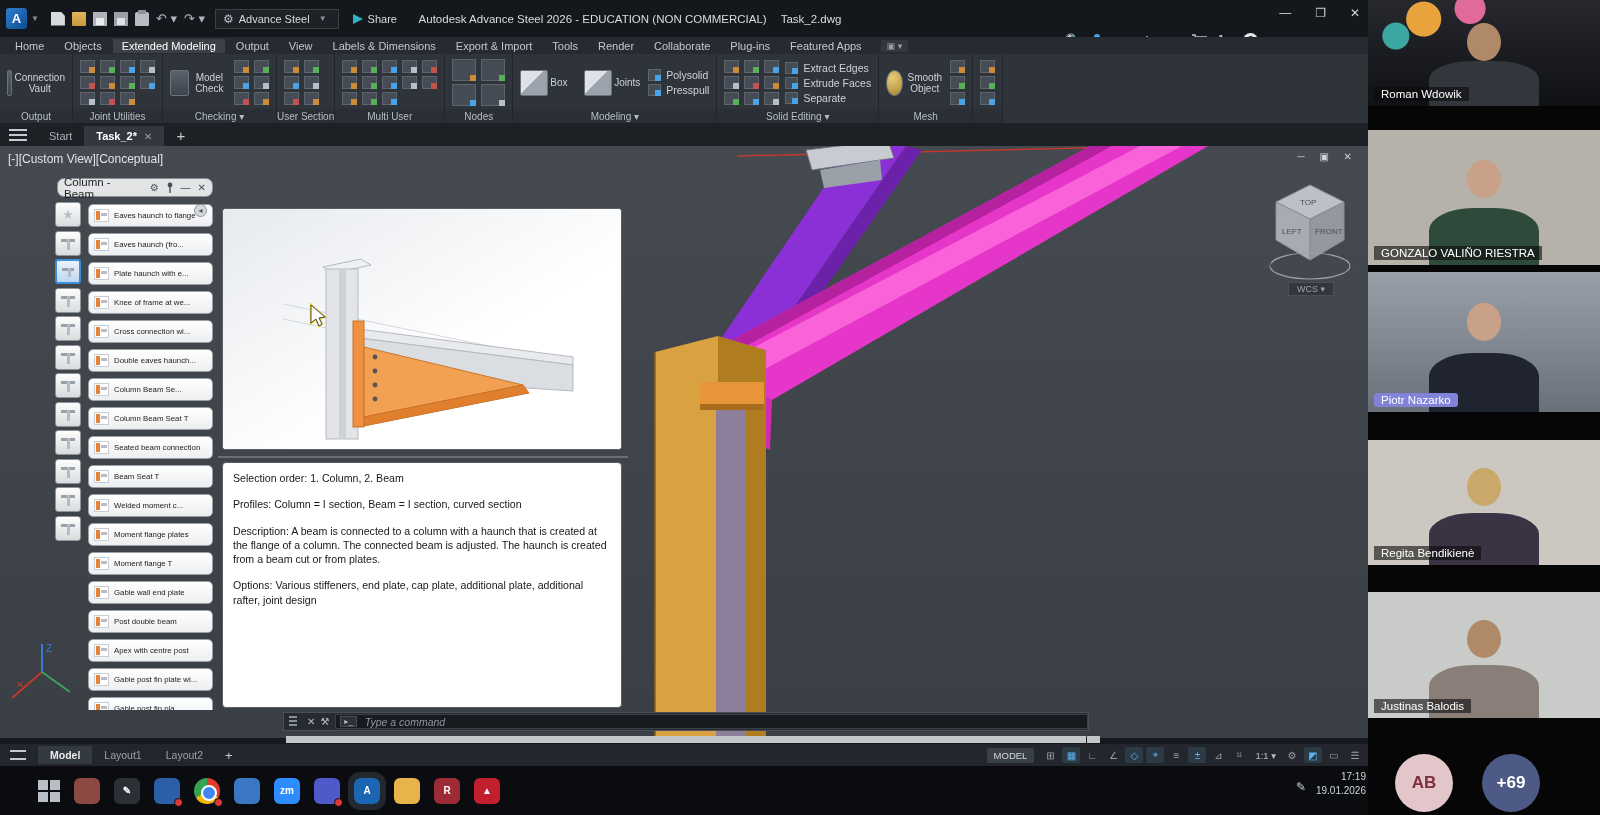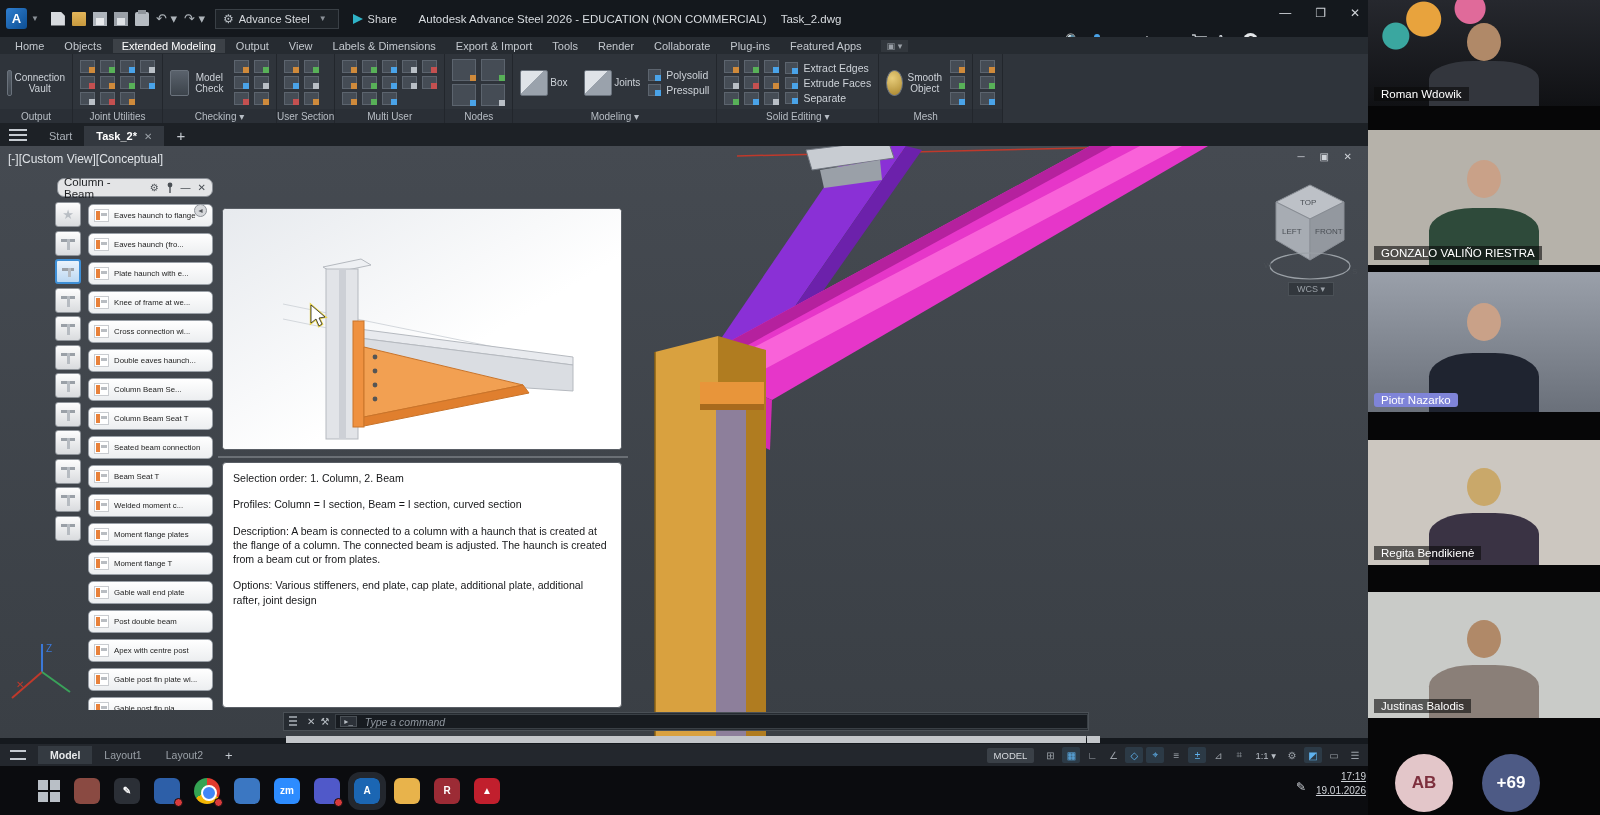--- a/index.html
+++ b/index.html
@@ -168,21 +168,21 @@
     color:#fff; font-size:10px; font-weight:bold; position:relative; }
   .tb-app.active-app { outline:6px solid #23272e; outline-offset:0; }
   .tb-badge { position:absolute; right:-3px; bottom:-3px; width:9px; height:9px; border-radius:50%;
     background:#d83b3b; border:1px solid #0b0c0f; }
   .winlogo { width:22px; height:22px; display:grid; grid-template-columns:10px 10px; grid-template-rows:10px 10px; gap:2px; }
   .winlogo span { background:#b9bfc6; }
   .chrome-ico { width:26px; height:26px; border-radius:50%;
     background:conic-gradient(#e23b2e 0 33%,#f3b605 33% 66%,#34a353 66% 100%); position:relative; }
   .chrome-ico::after { content:""; position:absolute; left:7px; top:7px; width:12px; height:12px;
     border-radius:50%; background:#4286f5; border:2px solid #fff; }
-  #tb-clock { position:absolute; right:2px; top:4px; text-align:right; color:#cfd3d8; font-size:10px; line-height:1.4;text-decoration:underline; }
+  #tb-clock { position:absolute; right:2px; top:4px; text-align:right; color:#cfd3d8; font-size:10px; line-height:1.4; }
   .pen-ico { position:absolute; right:62px; top:14px; color:#cfd3d8; font-size:12px; }
 
   
   #meetpanel { position:absolute; left:1368px; top:0; width:232px; height:815px; background:#060607; }
   .vtile { position:absolute; left:0; width:232px; overflow:hidden; background:#111; }
   .vtile .head { position:absolute; border-radius:50%; }
   .vtile .body { position:absolute; border-radius:40% 40% 0 0; }
   .vname { position:absolute; left:6px; bottom:5px; background:rgba(10,10,10,.6); color:#fff;
     font-size:11.5px; padding:1px 7px; max-width:210px; white-space:nowrap; }
   .vname.hl { background:#7f84d8; border-radius:3px; }

